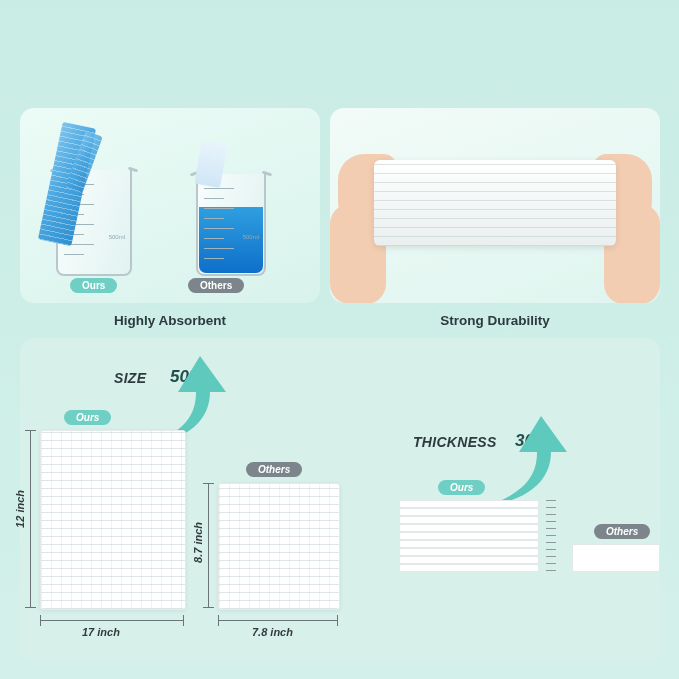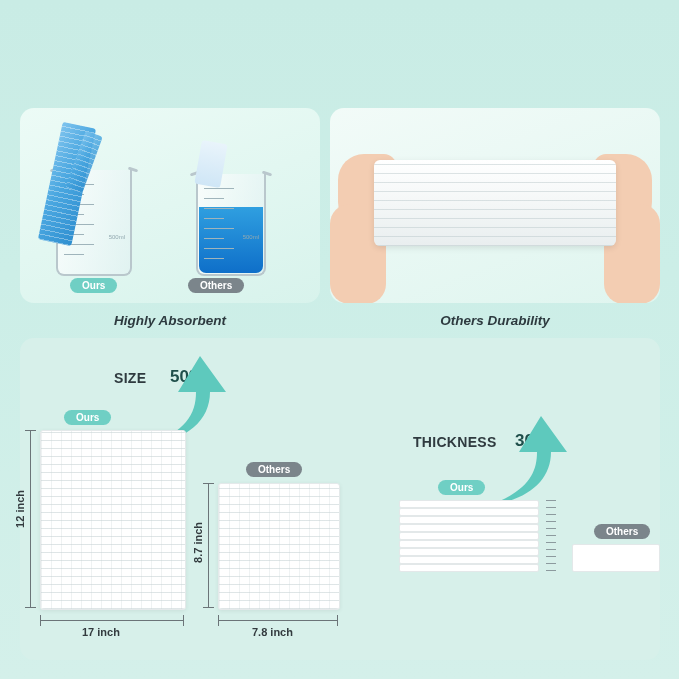--- a/index.html
+++ b/index.html
@@ -23,21 +23,21 @@
   
   .card{
     position:absolute;background:#e3f7f1;border-radius:14px;overflow:hidden;
   }
   #card-absorbent{left:20px;top:108px;width:300px;height:195px;
     background:linear-gradient(160deg,#ecfbf6 0%,#d8f3ec 100%);}
   #card-durability{left:330px;top:108px;width:330px;height:195px;
     background:linear-gradient(160deg,#f2fbf8 0%,#dff5ef 100%);}
 
   .caption{
-    position:absolute;text-align:center;font-size:13.5px;font-weight:bold;color:#2d3a3f;font-style:italic;
+    position:absolute;text-align:center;font-size:13.5px;font-weight:bold;color:#2d3a3f;
   }
   #cap-absorbent{left:20px;top:313px;width:300px;}
   #cap-durability{left:330px;top:313px;width:330px;}
 
   
   .beaker{position:absolute;border:2px solid #b9c7cc;border-top:none;
     border-bottom-left-radius:8px;border-bottom-right-radius:8px;
     background:linear-gradient(100deg,rgba(255,255,255,.75),rgba(226,240,243,.5));}
   .beaker .lipL,.beaker .lipR{position:absolute;top:-2px;width:10px;height:3px;background:#b9c7cc;border-radius:2px;}
   .beaker .lipL{left:-8px;transform:rotate(-18deg);}
@@ -75,21 +75,21 @@
     box-shadow:0 2px 6px rgba(0,0,0,.10);
   }
   .wipe-white:after{
     content:"";position:absolute;inset:0;border-radius:6px;
     background:repeating-linear-gradient(0deg,rgba(180,195,198,.45) 0 1px,rgba(255,255,255,0) 1px 9px);
   }
 
   
   #bottom-panel{
     position:absolute;left:20px;top:338px;width:640px;height:322px;
-    background:#d7f0ea;border-radius:14px;
+    background:#d7f0ea;border-radius:14px;font-style:italic;
   }
 
   .sheet{
     position:absolute;background:#ffffff;border:1px solid #e4e9ea;border-radius:3px;
     box-shadow:0 1px 4px rgba(0,0,0,.07);
   }
   .sheet:after{
     content:"";position:absolute;inset:0;border-radius:3px;
     background:repeating-linear-gradient(0deg,rgba(196,208,210,.55) 0 1px,rgba(255,255,255,0) 1px 8px),
                repeating-linear-gradient(90deg,rgba(208,218,220,.35) 0 1px,rgba(255,255,255,0) 1px 10px);
@@ -173,21 +173,21 @@
     <div class="hand" style="left:8px;top:46px;width:58px;height:74px;border-radius:26px 12px 26px 26px;"></div>
     <div class="hand" style="left:44px;top:52px;width:26px;height:36px;border-radius:14px;"></div>
     <div class="hand" style="left:0px;top:96px;width:56px;height:100px;border-radius:20px;"></div>
 
     <div class="hand" style="right:8px;top:46px;width:58px;height:74px;border-radius:12px 26px 26px 26px;"></div>
     <div class="hand" style="right:44px;top:52px;width:26px;height:36px;border-radius:14px;"></div>
     <div class="hand" style="right:0px;top:96px;width:56px;height:100px;border-radius:20px;"></div>
 
     <div class="wipe-white" style="left:44px;top:52px;width:242px;height:86px;"></div>
   </div>
-  <div class="caption" id="cap-durability">Others Durability</div>
+  <div class="caption" id="cap-durability">Strong Durability</div>
 
   <div id="bottom-panel">
 
     <div class="metric" style="left:94px;top:32px;">SIZE</div>
     <div class="pct" style="left:150px;top:29px;">50%</div>
     <svg style="position:absolute;left:110px;top:10px;" width="140" height="110" viewBox="0 0 140 110">
       <path d="M70 8 L96 44 L80 44 C80 72 58 92 16 98 C56 84 66 66 66 44 L48 44 Z" fill="#5ec9bd"></path>
     </svg>
 
     <div class="pill pill-ours" style="left:44px;top:72px;">Ours</div>

